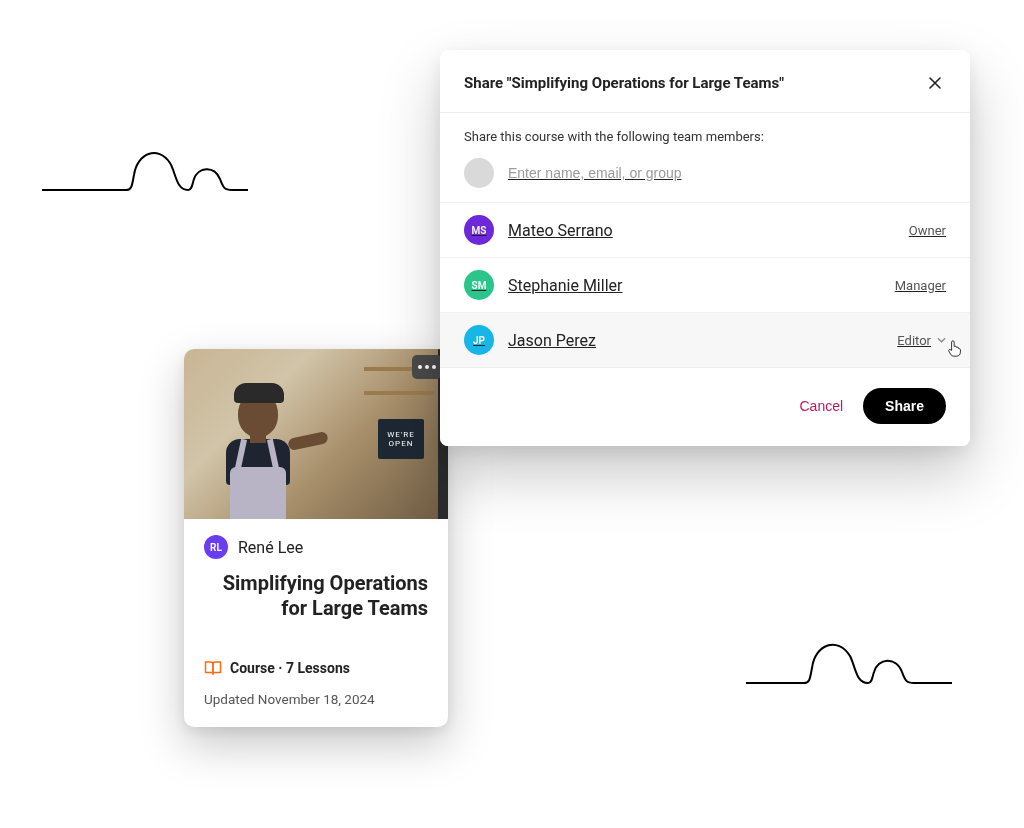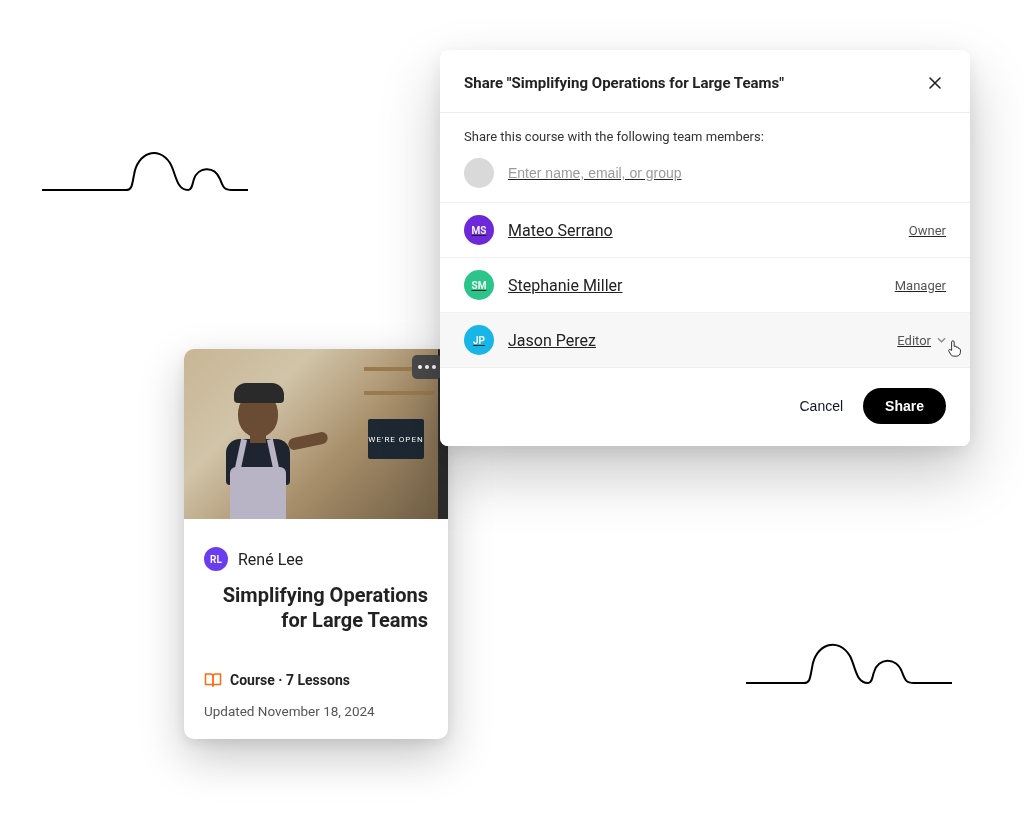--- a/index.html
+++ b/index.html
@@ -30,21 +30,21 @@
     overflow: hidden;
   }
   .card-image {
     position: relative;
     height: 170px;
     background: linear-gradient(135deg,#c8b595 0%, #d1c4a8 30%, #a88f6b 60%, #6b5a41 100%);
     overflow: hidden;
   }
   .card-image .shelf1 { position:absolute; right:14px; top:18px; width:70px; height:4px; background:#9b7b4e; }
   .card-image .shelf2 { position:absolute; right:14px; top:42px; width:70px; height:4px; background:#9b7b4e; }
-  .card-image .sign   { position:absolute; right:24px; top:70px; width:56px; height:40px; background:#1e2833; border-radius:2px; color:#fff; font-size:8px; display:flex; align-items:center; justify-content:center; text-align:center; letter-spacing:1px;}
+  .card-image .sign   { position:absolute; right:24px; top:70px; width:46px; height:40px; background:#1e2833; border-radius:2px; color:#fff; font-size:8px; display:flex; align-items:center; justify-content:center; text-align:center; letter-spacing:1px;}
   .card-image .person {
     position:absolute; left:20px; bottom:-6px; width:110px; height:150px;
   }
   .card-image .person .head { position:absolute; left:34px; top:16px; width:40px; height:46px; background:#6a4b33; border-radius:50% 50% 46% 46%; }
   .card-image .person .wrap { position:absolute; left:30px; top:8px; width:50px; height:20px; background:#2a2a2a; border-radius:12px 12px 4px 4px; }
   .card-image .person .neck { position:absolute; left:46px; top:56px; width:16px; height:12px; background:#6a4b33; }
   .card-image .person .shirt{ position:absolute; left:22px; top:64px; width:64px; height:46px; background:#1e2430; border-radius:14px 14px 4px 4px;}
   .card-image .person .apron{ position:absolute; left:26px; top:92px; width:56px; height:60px; background:#b8b4c6; border-radius:6px;}
   .card-image .person .strapL{ position:absolute; left:34px; top:64px; width:6px; height:30px; background:#b8b4c6; transform:rotate(12deg);}
   .card-image .person .strapR{ position:absolute; left:66px; top:64px; width:6px; height:30px; background:#b8b4c6; transform:rotate(-12deg);}
@@ -54,21 +54,21 @@
   .card-menu {
     position: absolute; right: 6px; top: 6px;
     width: 30px; height: 24px;
     background: #4a4a4a; border-radius: 5px;
     display:flex; align-items:center; justify-content:center; gap:3px;
     cursor:pointer;
   }
   .card-menu span { width:4px; height:4px; background:#fff; border-radius:50%; }
 
   .card-body { padding: 16px 20px 20px; }
-  .author-row { display:flex; align-items:center; gap:10px; margin-bottom:12px;margin-top:12px; }
+  .author-row { display:flex; align-items:center; gap:10px; margin-bottom:12px; }
   .avatar-sm {
     width:24px; height:24px; border-radius:50%;
     display:flex; align-items:center; justify-content:center;
     font-size:10px; font-weight:600; color:#fff;
   }
   .card-title { font-size:20px; font-weight:700; line-height:1.25; margin-bottom:38px;text-align:right; }
   .meta-row { display:flex; align-items:center; gap:8px; font-size:14px; font-weight:700; color:#222; }
   .book-icon { color:#ff6a13; }
   .updated { font-size:13.5px; color:#555; margin-top:14px; font-weight:400;}
 
@@ -121,21 +121,21 @@
     position:absolute; width:16px; height:18px; pointer-events:none;
   }
 
   .dialog-footer {
     display:flex; justify-content:flex-end; align-items:center; gap:20px;
     padding: 20px 24px 22px;
     border-top:1px solid #eee;
     background:#fff;
   }
   .btn-text {
-    background:none; border:none; font-size:14px; color:#0f172a; cursor:pointer;
+    background:none; border:none; font-size:14px; color:#be185d; cursor:pointer;
   }
   .btn-primary {
     background:#000; color:#fff; border:none; border-radius:999px;
     padding:10px 22px; font-size:14px; font-weight:600; cursor:pointer;
   }
 </style>
 </head>
 <body>
 
 <svg class="squiggle tl" width="210" height="70" viewBox="0 0 210 70">

